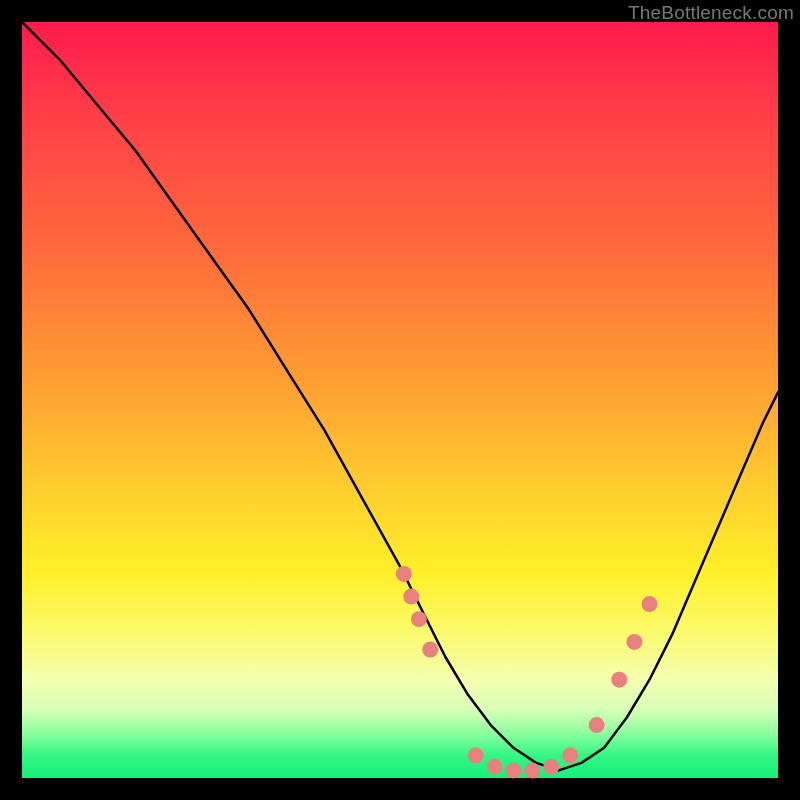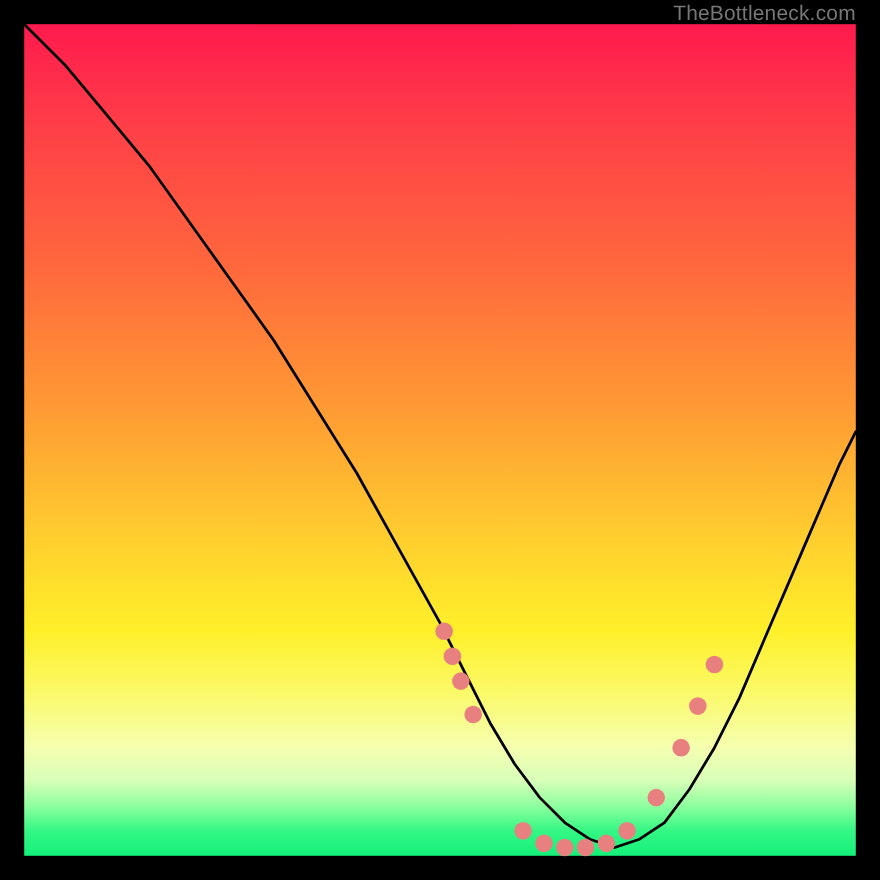--- a/index.html
+++ b/index.html
@@ -38,21 +38,21 @@
       #f5ffb0 87%,
       #d7ffb8 91%,
       #8eff9e 94%,
       #34f784 97%,
       #13f07a 100%
     );
   }
   .watermark {
     position: absolute;
     top: 2px;
-    right: 22px;
+    right: 6px;
     color: #777;
     font-size: 19px;
     letter-spacing: 0.2px;
     user-select: none;
   }
   svg.curve {
     position: absolute;
     left: 0;
     top: 0;
     width: 756px;

